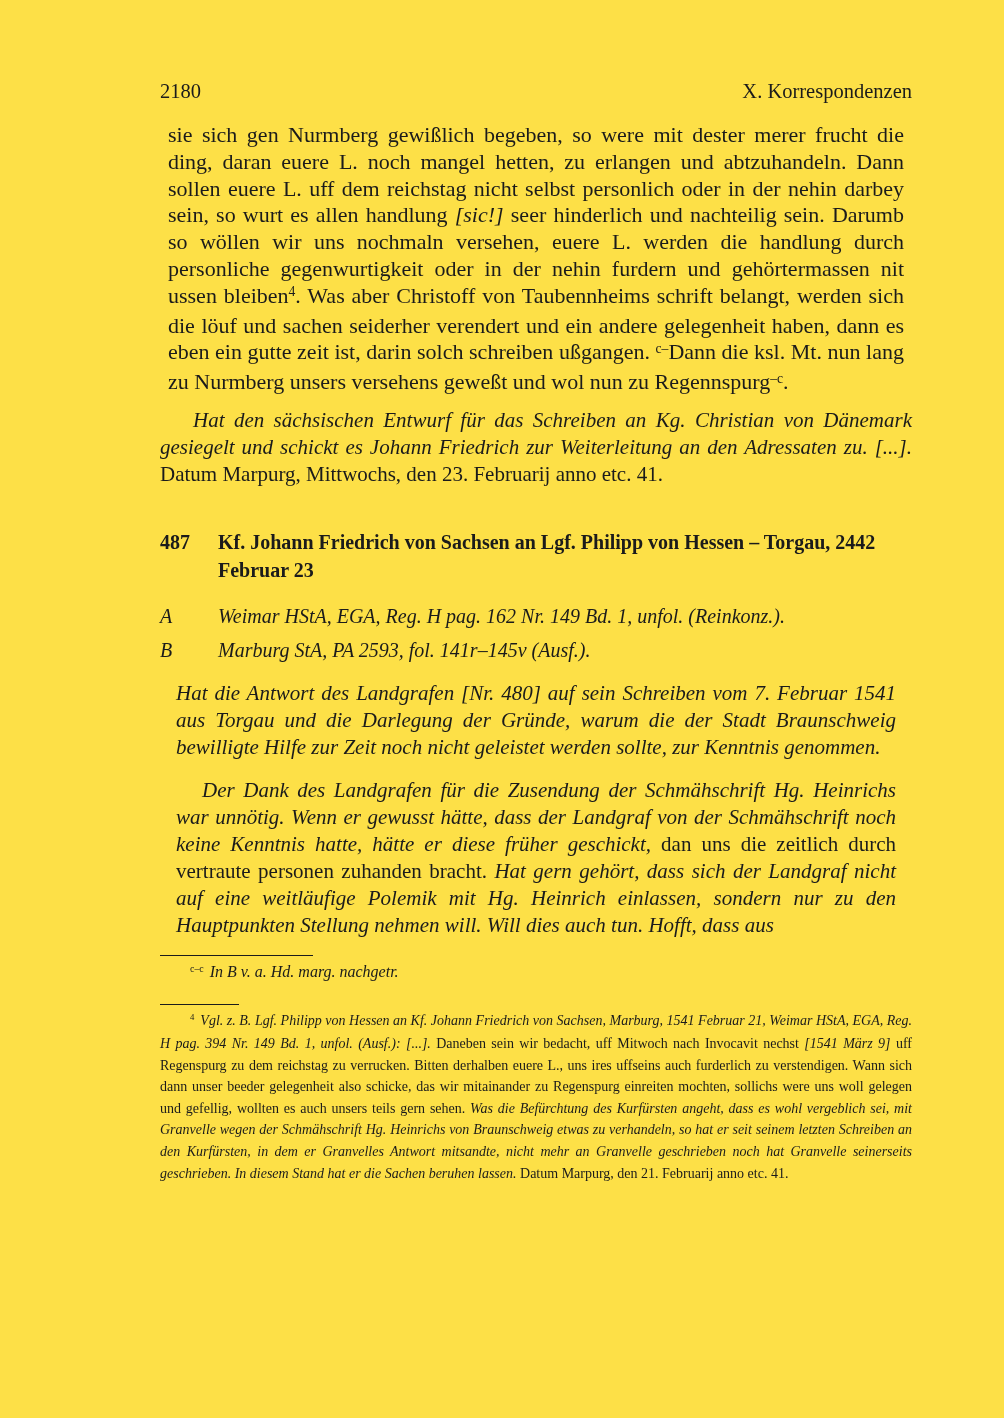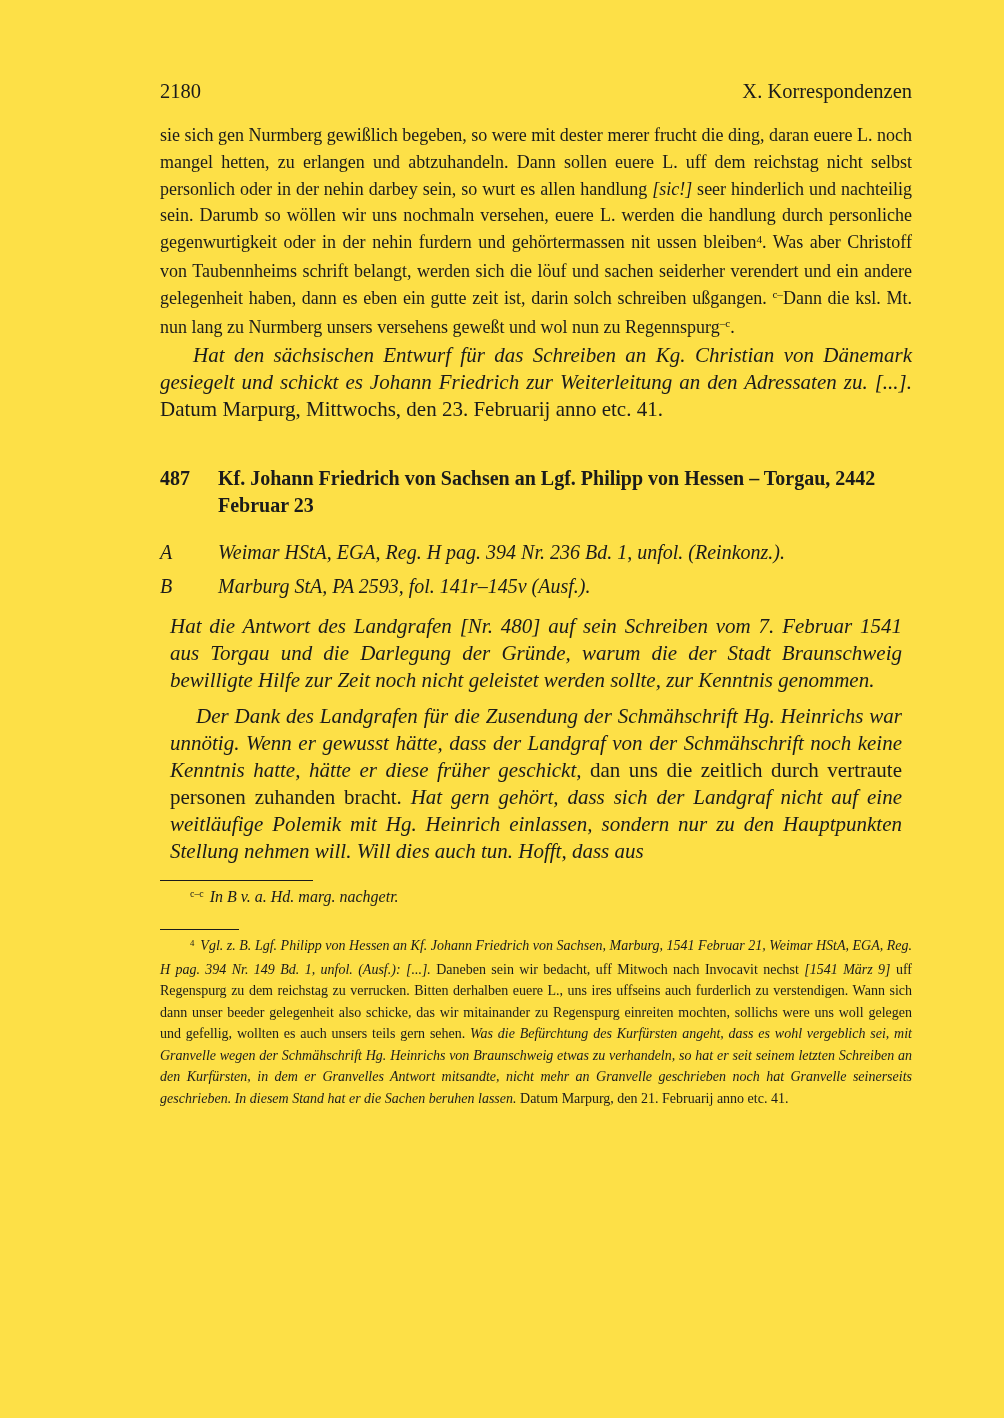--- a/index.html
+++ b/index.html
@@ -16,24 +16,24 @@
   .header {
     position:relative;
     font-size:20.5px;
     line-height:27px;
     margin-bottom:17px;
   }
   .page-num { position:absolute; left:0; top:0; }
   .running-head { text-align:right; }
 
   .body-para {
-    font-size:18px;
+    font-size:22px;
     line-height:26.8px;
     text-align:justify;
-    margin:0;
+    margin:8px;
   }
   .closing-para {
     font-size:21px;
     line-height:26.8px;
     text-align:justify;
     text-indent:33px;
     margin:0;
   }
 
   .entry-head {
@@ -50,21 +50,21 @@
   .sources { margin-top:19px; font-size:20px; }
   .source-row { display:flex; font-style:italic; line-height:27px; margin-bottom:7px; }
   .source-siglum { width:58px; flex:none; }
   .source-desc { flex:1; }
 
   .summary { margin-top:13px; }
   .summary p {
     font-size:21px;
     line-height:26.9px;
     text-align:justify;
-    margin:10px;
+    margin:16px;
   }
   .summary p.indent { text-indent:26px; }
 
   .footnote-area { margin-top:15px; }
   .fn-rule {
     border:none; height:0;
     border-top:1.6px solid #1b1b1b;
     width:153px;
     margin:0 0 5px 0;
   }
@@ -115,21 +115,21 @@
   <p class="closing-para"><span class="run-i">Hat den sächsischen Entwurf für das Schreiben an Kg. Christian von Dänemark gesiegelt und schickt es Johann Friedrich zur Weiterleitung an den Adressaten zu. [...].</span><span class="run-r"> Datum Marpurg, Mittwochs, den 23. Februarij anno etc. 41.</span></p>
 
   <div class="entry-head">
     <span class="entry-num">487</span>
     <span class="entry-title">Kf. Johann Friedrich von Sachsen an Lgf. Philipp von Hessen – Torgau, 2442 Februar 23</span>
   </div>
 
   <div class="sources">
     <div class="source-row">
       <span class="source-siglum">A</span>
-      <span class="source-desc">Weimar HStA, EGA, Reg. H pag. 394 Nr. 236 Bd. 1, unfol. (Reinkonz.).</span>
+      <span class="source-desc">Weimar HStA, EGA, Reg. H pag. 162 Nr. 149 Bd. 1, unfol. (Reinkonz.).</span>
     </div>
     <div class="source-row">
       <span class="source-siglum">B</span>
       <span class="source-desc">Marburg StA, PA 2593, fol. 141r–145v (Ausf.).</span>
     </div>
   </div>
 
   <div class="summary">
     <p><span class="run-i">Hat die Antwort des Landgrafen [Nr. 480] auf sein Schreiben vom 7. Februar 1541 aus Torgau und die Darlegung der Gründe, warum die der Stadt Braunschweig bewilligte Hilfe zur Zeit noch nicht geleistet werden sollte, zur Kenntnis genommen.</span></p>
     <p class="indent"><span class="run-i">Der Dank des Landgrafen für die Zusendung der Schmähschrift Hg. Heinrichs war unnötig. Wenn er gewusst hätte, dass der Landgraf von der Schmähschrift noch keine Kenntnis hatte, hätte er diese früher geschickt,</span><span class="run-r"> dan uns die zeitlich durch vertraute personen zuhanden bracht. </span><span class="run-i">Hat gern gehört, dass sich der Landgraf nicht auf eine weitläufige Polemik mit Hg. Heinrich einlassen, sondern nur zu den Hauptpunkten Stellung nehmen will. Will dies auch tun. Hofft, dass aus</span></p>

